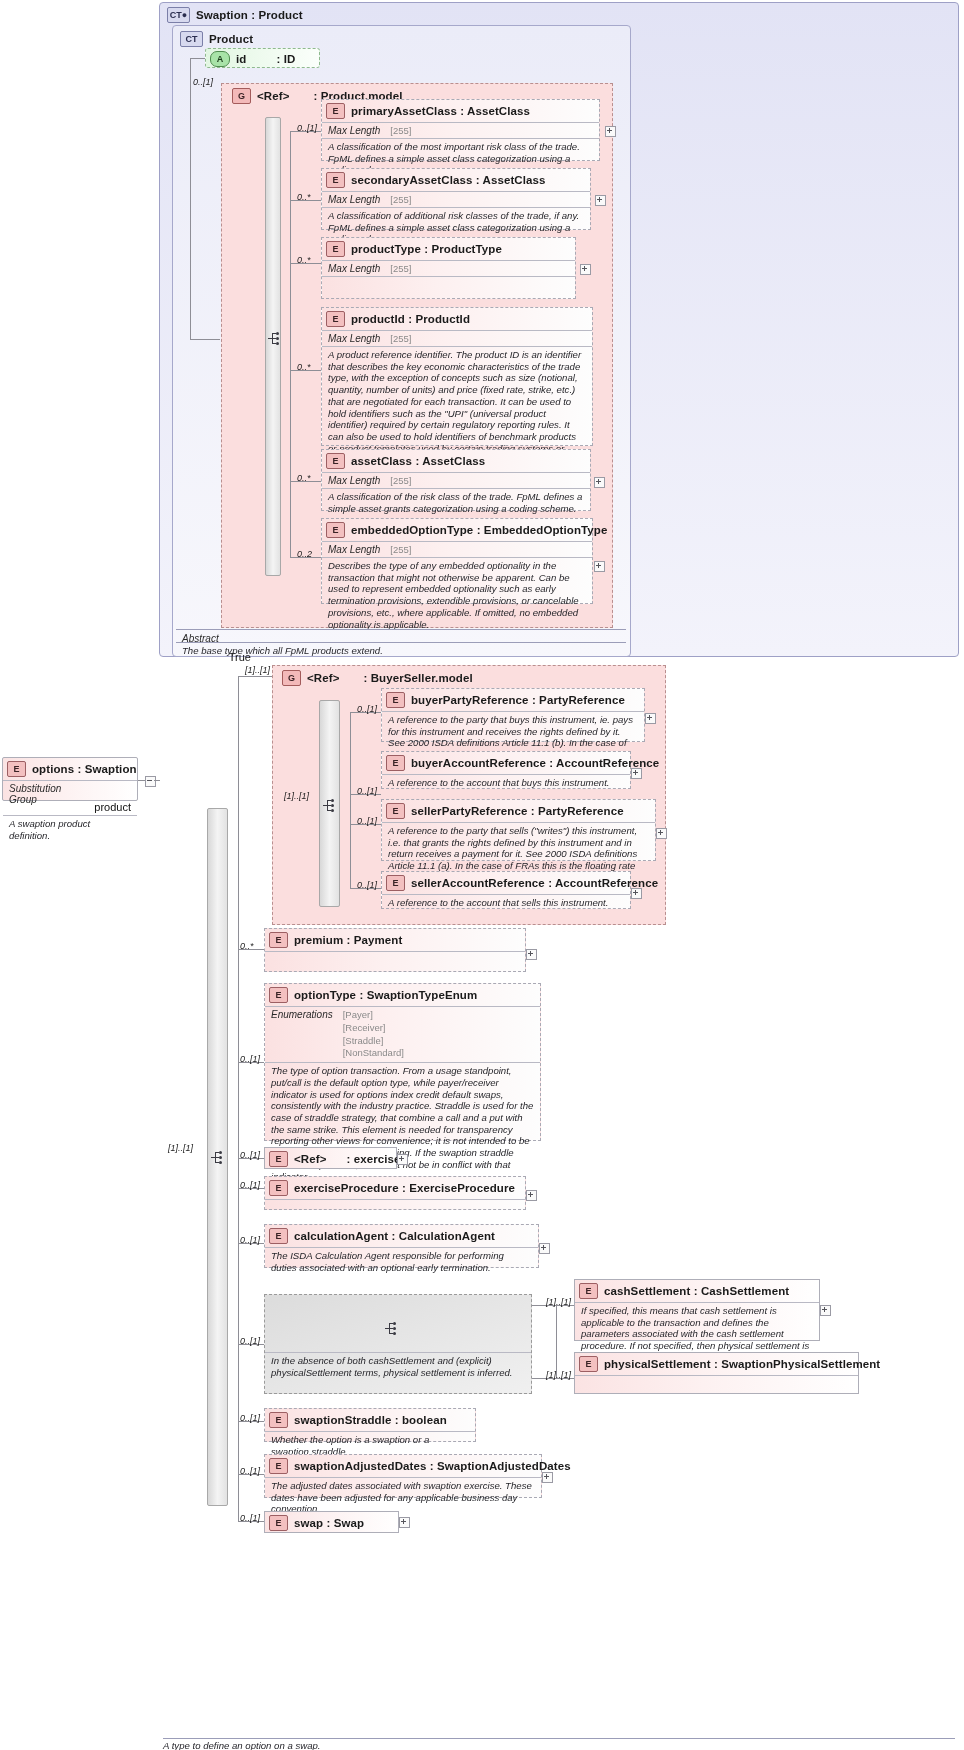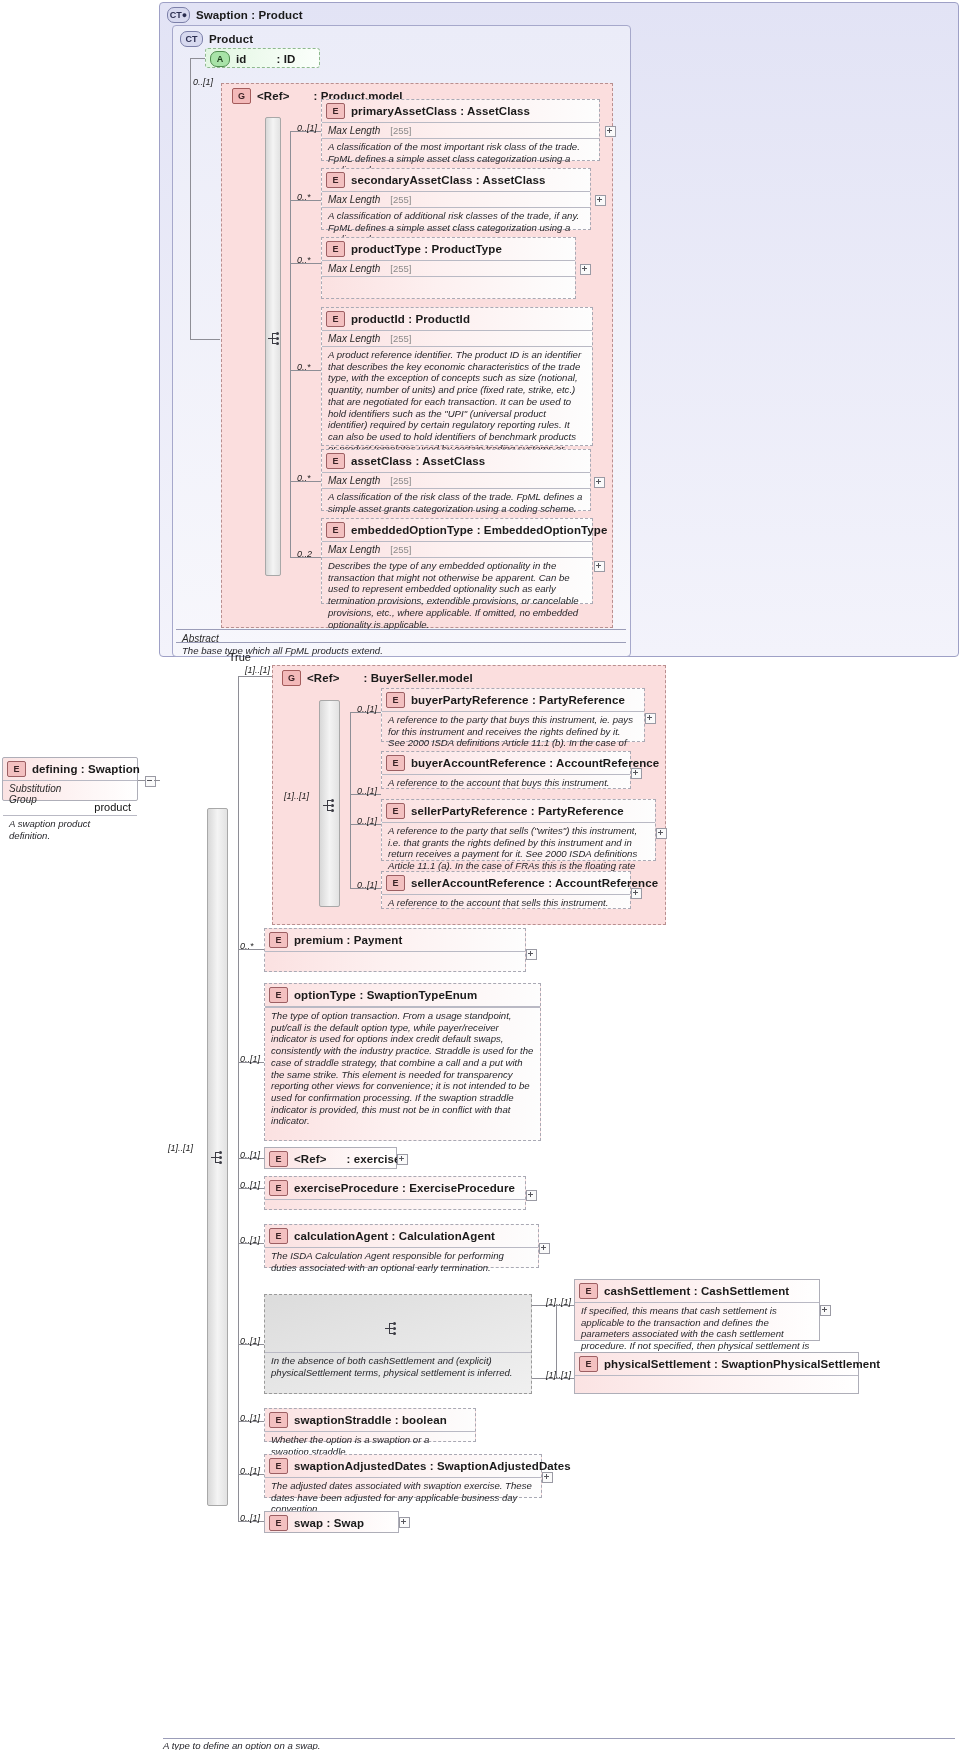--- a/index.html
+++ b/index.html
@@ -6,21 +6,21 @@
   body{font-family:"Liberation Sans",sans-serif;font-size:11px;color:#1a1a1a;}
   #stage{position:relative;width:964px;height:1750px;overflow:hidden;background:#fff;}
 
   
   .box{position:absolute;box-sizing:border-box;}
   .hdr{display:flex;align-items:center;gap:6px;padding:3px 5px 3px 4px;}
   .tag{display:inline-flex;align-items:center;justify-content:center;
        width:17px;height:14px;font-size:9px;font-weight:bold;line-height:1;
        border:1px solid #9c5f63;background:#f3c0c0;color:#3a2326;border-radius:2px;flex:0 0 auto;}
   .tag.g{background:#f3b9b9;border-color:#a35b5b;}
-  .tag.ct{width:21px;height:14px;background:#d7d9ef;border:1px solid #7b7fa8;color:#2a2d4f;border-radius:7px;}
+  .tag.ct{width:21px;height:14px;background:#d7d9ef;border:1px solid #7b7fa8;color:#2a2d4f;border-radius:2px;}
   .tag.a{width:18px;height:14px;background:#a8e3a8;border:1px solid #4f8c4f;color:#1d3d1d;border-radius:7px;}
   .nm{font-weight:bold;font-size:11.5px;letter-spacing:.1px;white-space:nowrap;}
   .sep{border-top:1px solid #b9b9c4;}
   .facet{display:flex;gap:10px;padding:2px 6px;font-style:italic;font-size:10px;color:#2a2a2a;align-items:flex-start;}
   .facet .fv{font-style:normal;color:#8a8a8a;font-size:9.5px;}
   .facet .fvb{font-style:normal;color:#111;font-size:11px;font-weight:normal;margin-top:18px;}
   .doc{padding:2px 6px 3px 6px;font-style:italic;font-size:9.6px;line-height:1.22;color:#26262b;}
 
   
   .e-solid{background:linear-gradient(to right,#fbe3e3 0%,#fdf1f1 45%,#ffffff 100%);
@@ -288,21 +288,21 @@
   </div>
   <div class="ln lnh" style="left:350px;top:888px;width:31px;"></div>
   <div class="card" style="left:357px;top:880px;">0..[1]</div>
   <div class="plus" style="left:631px;top:888px;"></div>
 
   <div class="box" style="left:159px;top:660px;width:800px;height:1086px;background:linear-gradient(to right,#dcdcf4,#eceaf8 55%,#f6f5fb);border:1px solid #9ea0c6;border-radius:4px;z-index:-2;"></div>
 
   <div class="box e-solid" style="left:2px;top:757px;width:136px;height:44px;border-radius:2px;">
     <div class="hdr">
       <span class="tag">E</span>
-      <span class="nm">defining : Swaption</span>
+      <span class="nm">options : Swaption</span>
     </div>
     <div class="sep"></div>
     <div class="facet">
       <span>Substitution Group</span>
       <span class="fvb">product</span>
     </div>
     <div class="sep"></div>
     <div class="doc">A swaption product definition.</div>
   </div>
   <div class="ln lnh" style="left:138px;top:780px;width:7px;"></div>
@@ -335,20 +335,29 @@
   <div class="ln lnh" style="left:238px;top:949px;width:26px;"></div>
   <div class="card" style="left:240px;top:941px;">0..*</div>
   <div class="plus" style="left:526px;top:949px;"></div>
 
   <div class="box e-dash" style="left:264px;top:983px;width:277px;height:158px;">
     <div class="hdr">
       <span class="tag">E</span>
       <span class="nm">optionType : SwaptionTypeEnum</span>
     </div>
     <div class="sep"></div>
+    <div class="facet">
+      <span style="min-width:58px;">Enumerations</span>
+      <span class="fv" style="line-height:1.35;">
+        <span style="display:block;">[Payer]</span>
+        <span style="display:block;">[Receiver]</span>
+        <span style="display:block;">[Straddle]</span>
+        <span style="display:block;">[NonStandard]</span>
+      </span>
+    </div>
     <div class="sep"></div>
     <div class="doc">The type of option transaction. From a usage standpoint, put/call is the default option type, while payer/receiver indicator is used for options index credit default swaps, consistently with the industry practice. Straddle is used for the case of straddle strategy, that combine a call and a put with the same strike. This element is needed for transparency reporting other views for convenience; it is not intended to be used for confirmation processing. If the swaption straddle indicator is provided, this must not be in conflict with that indicator.</div>
   </div>
   <div class="ln lnh" style="left:238px;top:1062px;width:26px;"></div>
   <div class="card" style="left:240px;top:1054px;">0..[1]</div>
 
   <div class="box e-solid" style="left:264px;top:1147px;width:133px;height:22px;">
     <div class="hdr">
       <span class="tag">E</span>
       <span class="nm">&lt;Ref&gt;</span>

